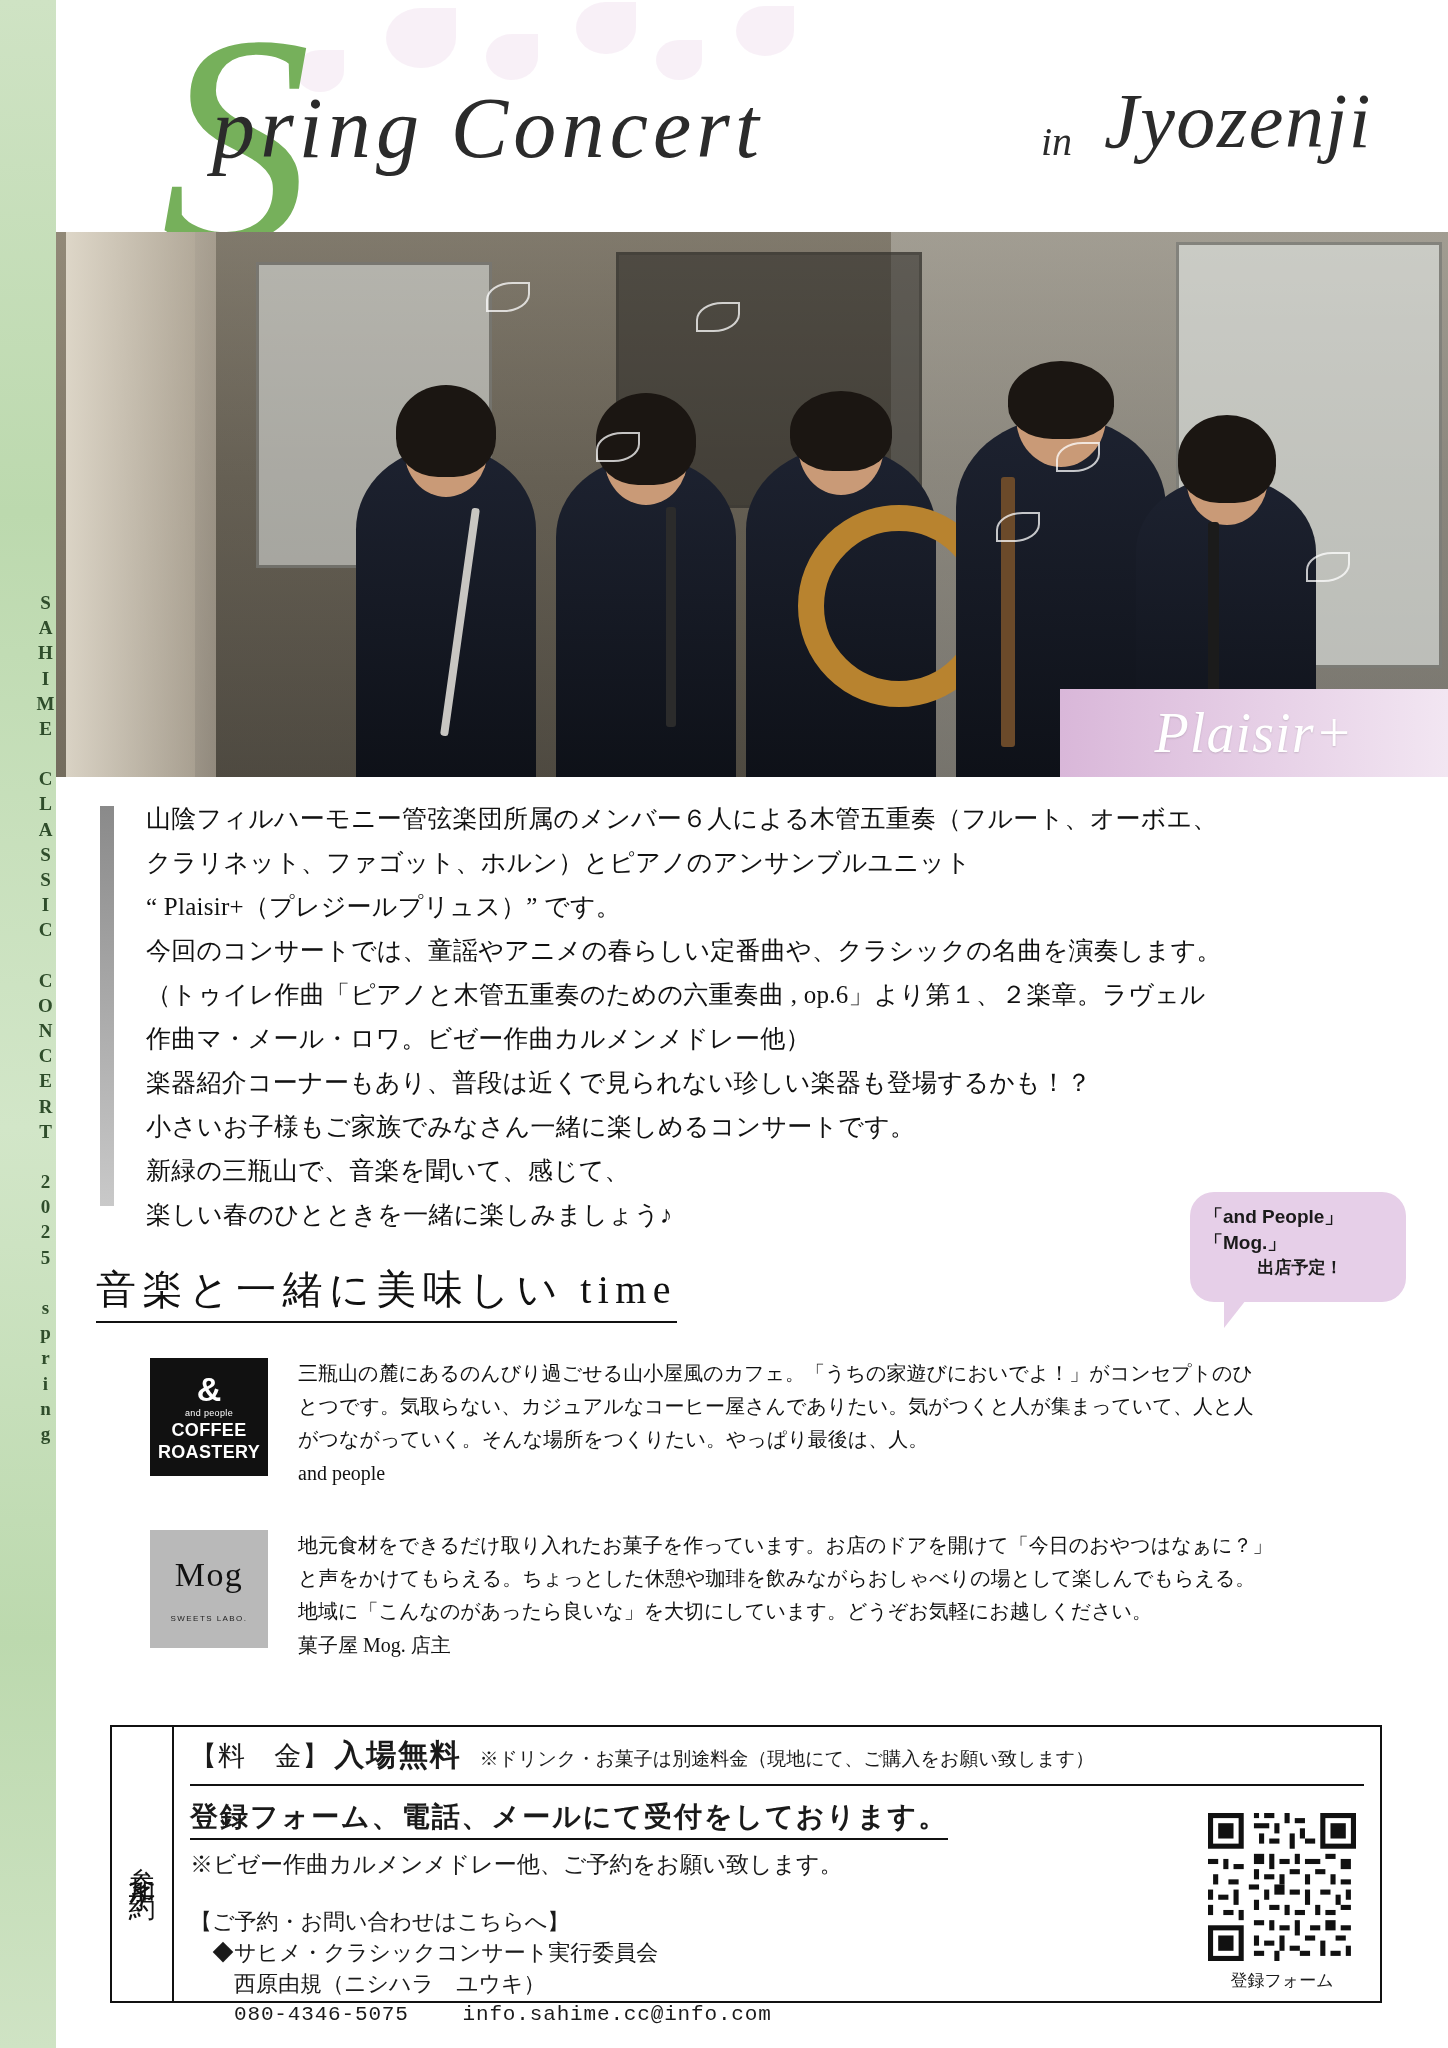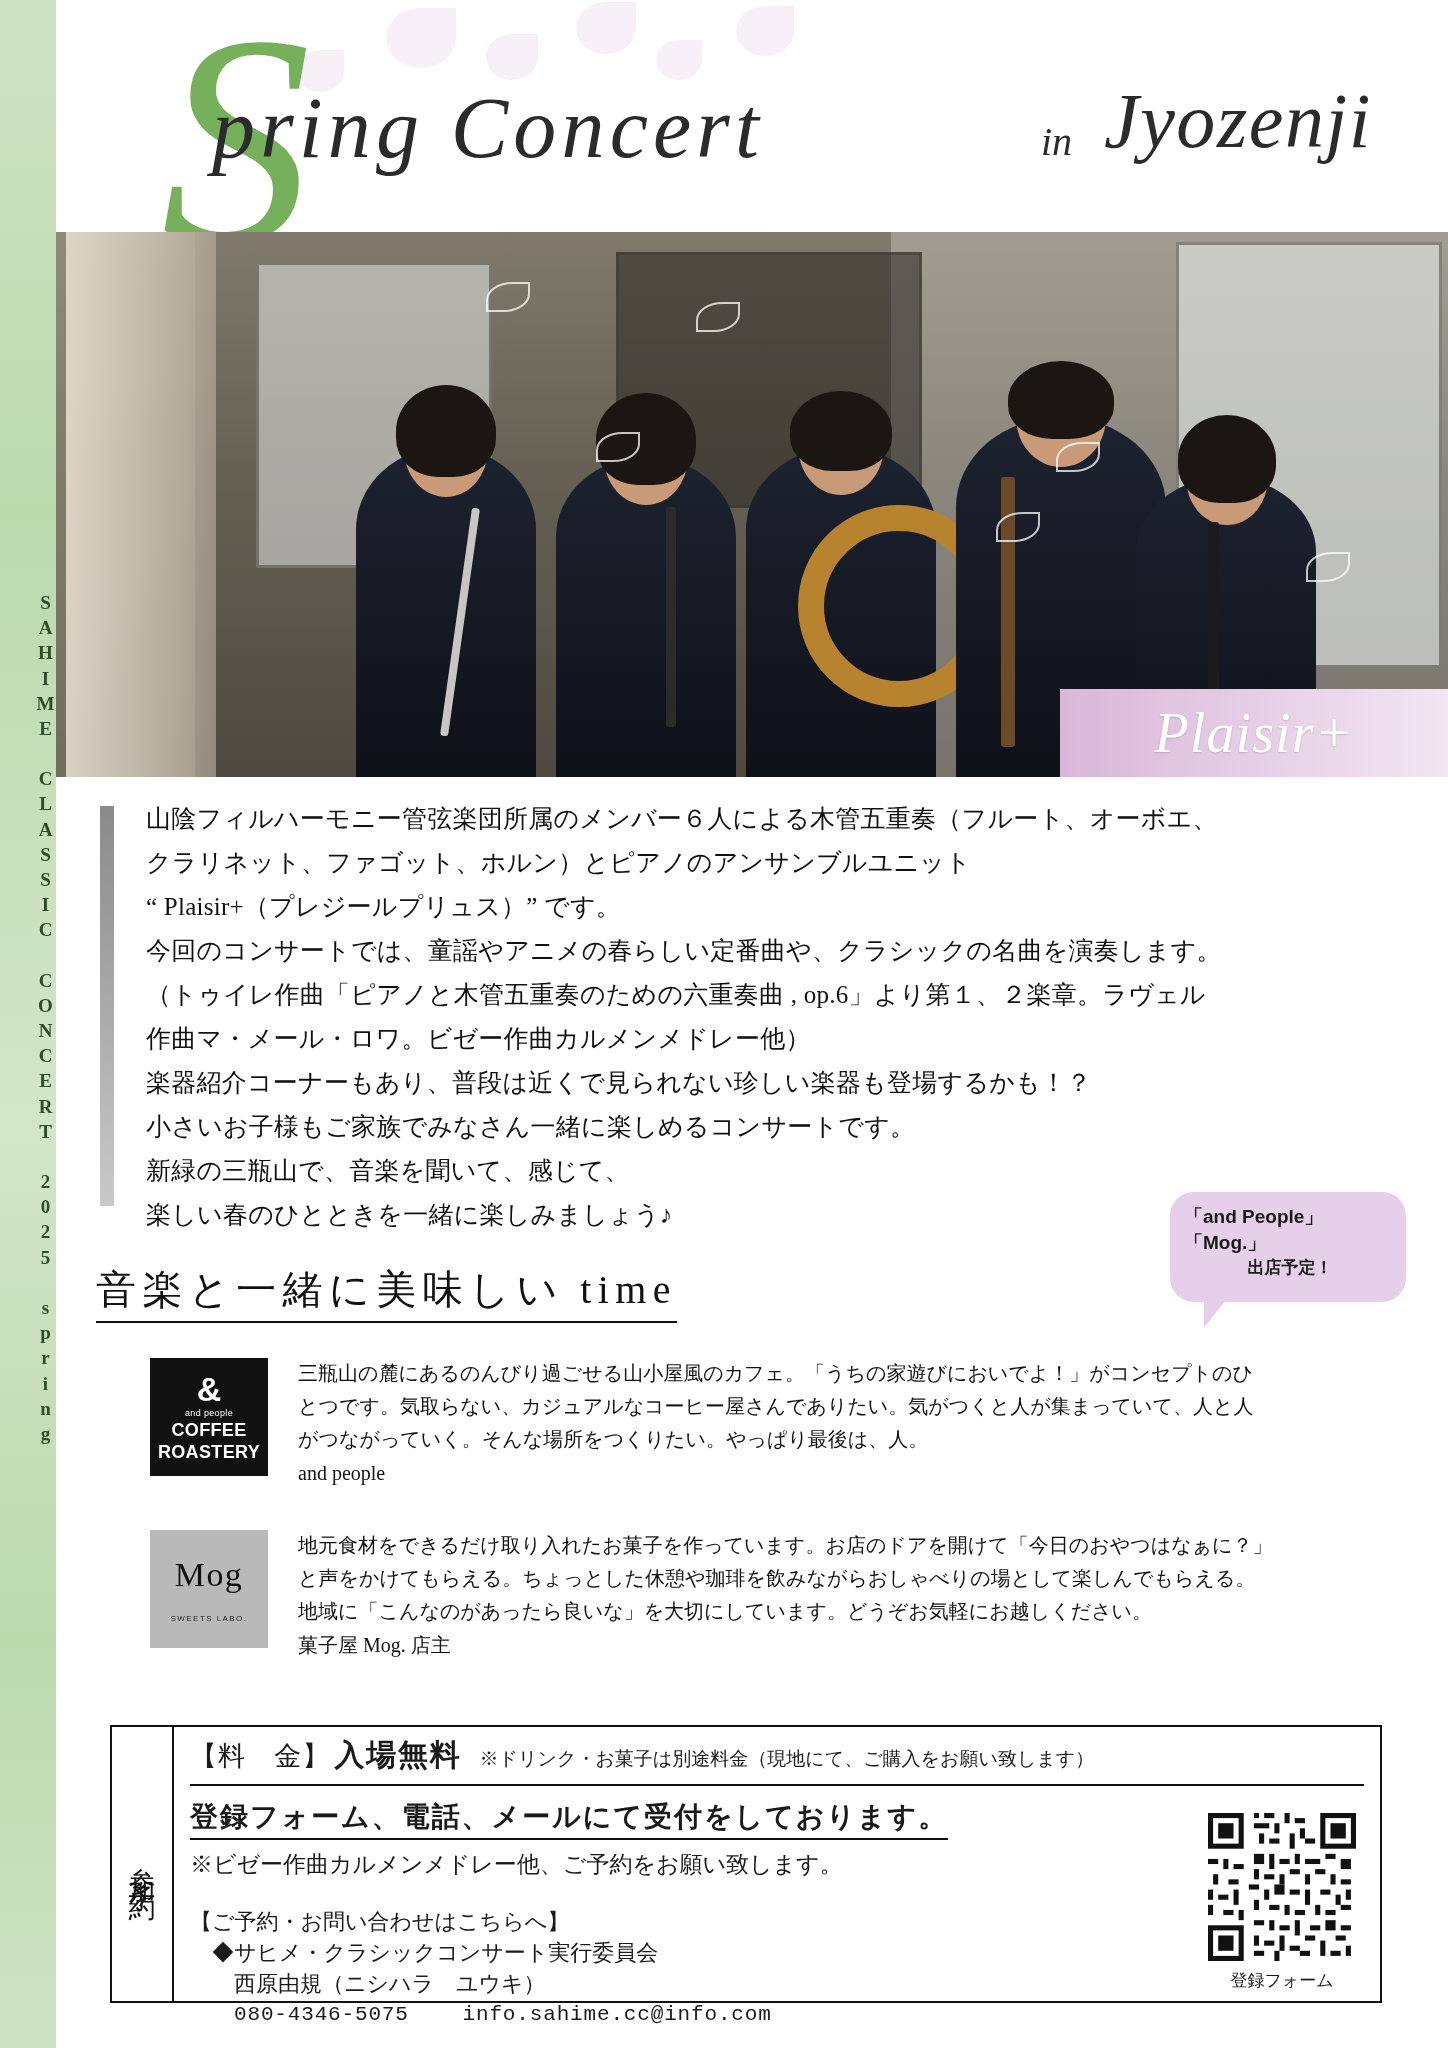--- a/index.html
+++ b/index.html
@@ -127,21 +127,21 @@
   .desc p{
     margin:0 0 6px 46px;
     font-family:"Liberation Serif", serif;
     font-size:25px;line-height:1.52;color:#111;
     letter-spacing:.01em;
     white-space:nowrap;
   }
 
   
   .balloon{
-    position:absolute;right:42px;top:1192px;width:236px;height:110px;
+    position:absolute;right:42px;top:1192px;width:216px;height:110px;
     background:#e6cfe8;border-radius:24px;
     padding:12px 10px 0 14px;box-sizing:border-box;
   }
   .balloon:after{
     content:"";position:absolute;left:34px;bottom:-26px;
     border-width:28px 22px 0 0;border-style:solid;
     border-color:#e6cfe8 transparent transparent transparent;
   }
   .balloon div{
     font-family:"Liberation Sans", sans-serif;

